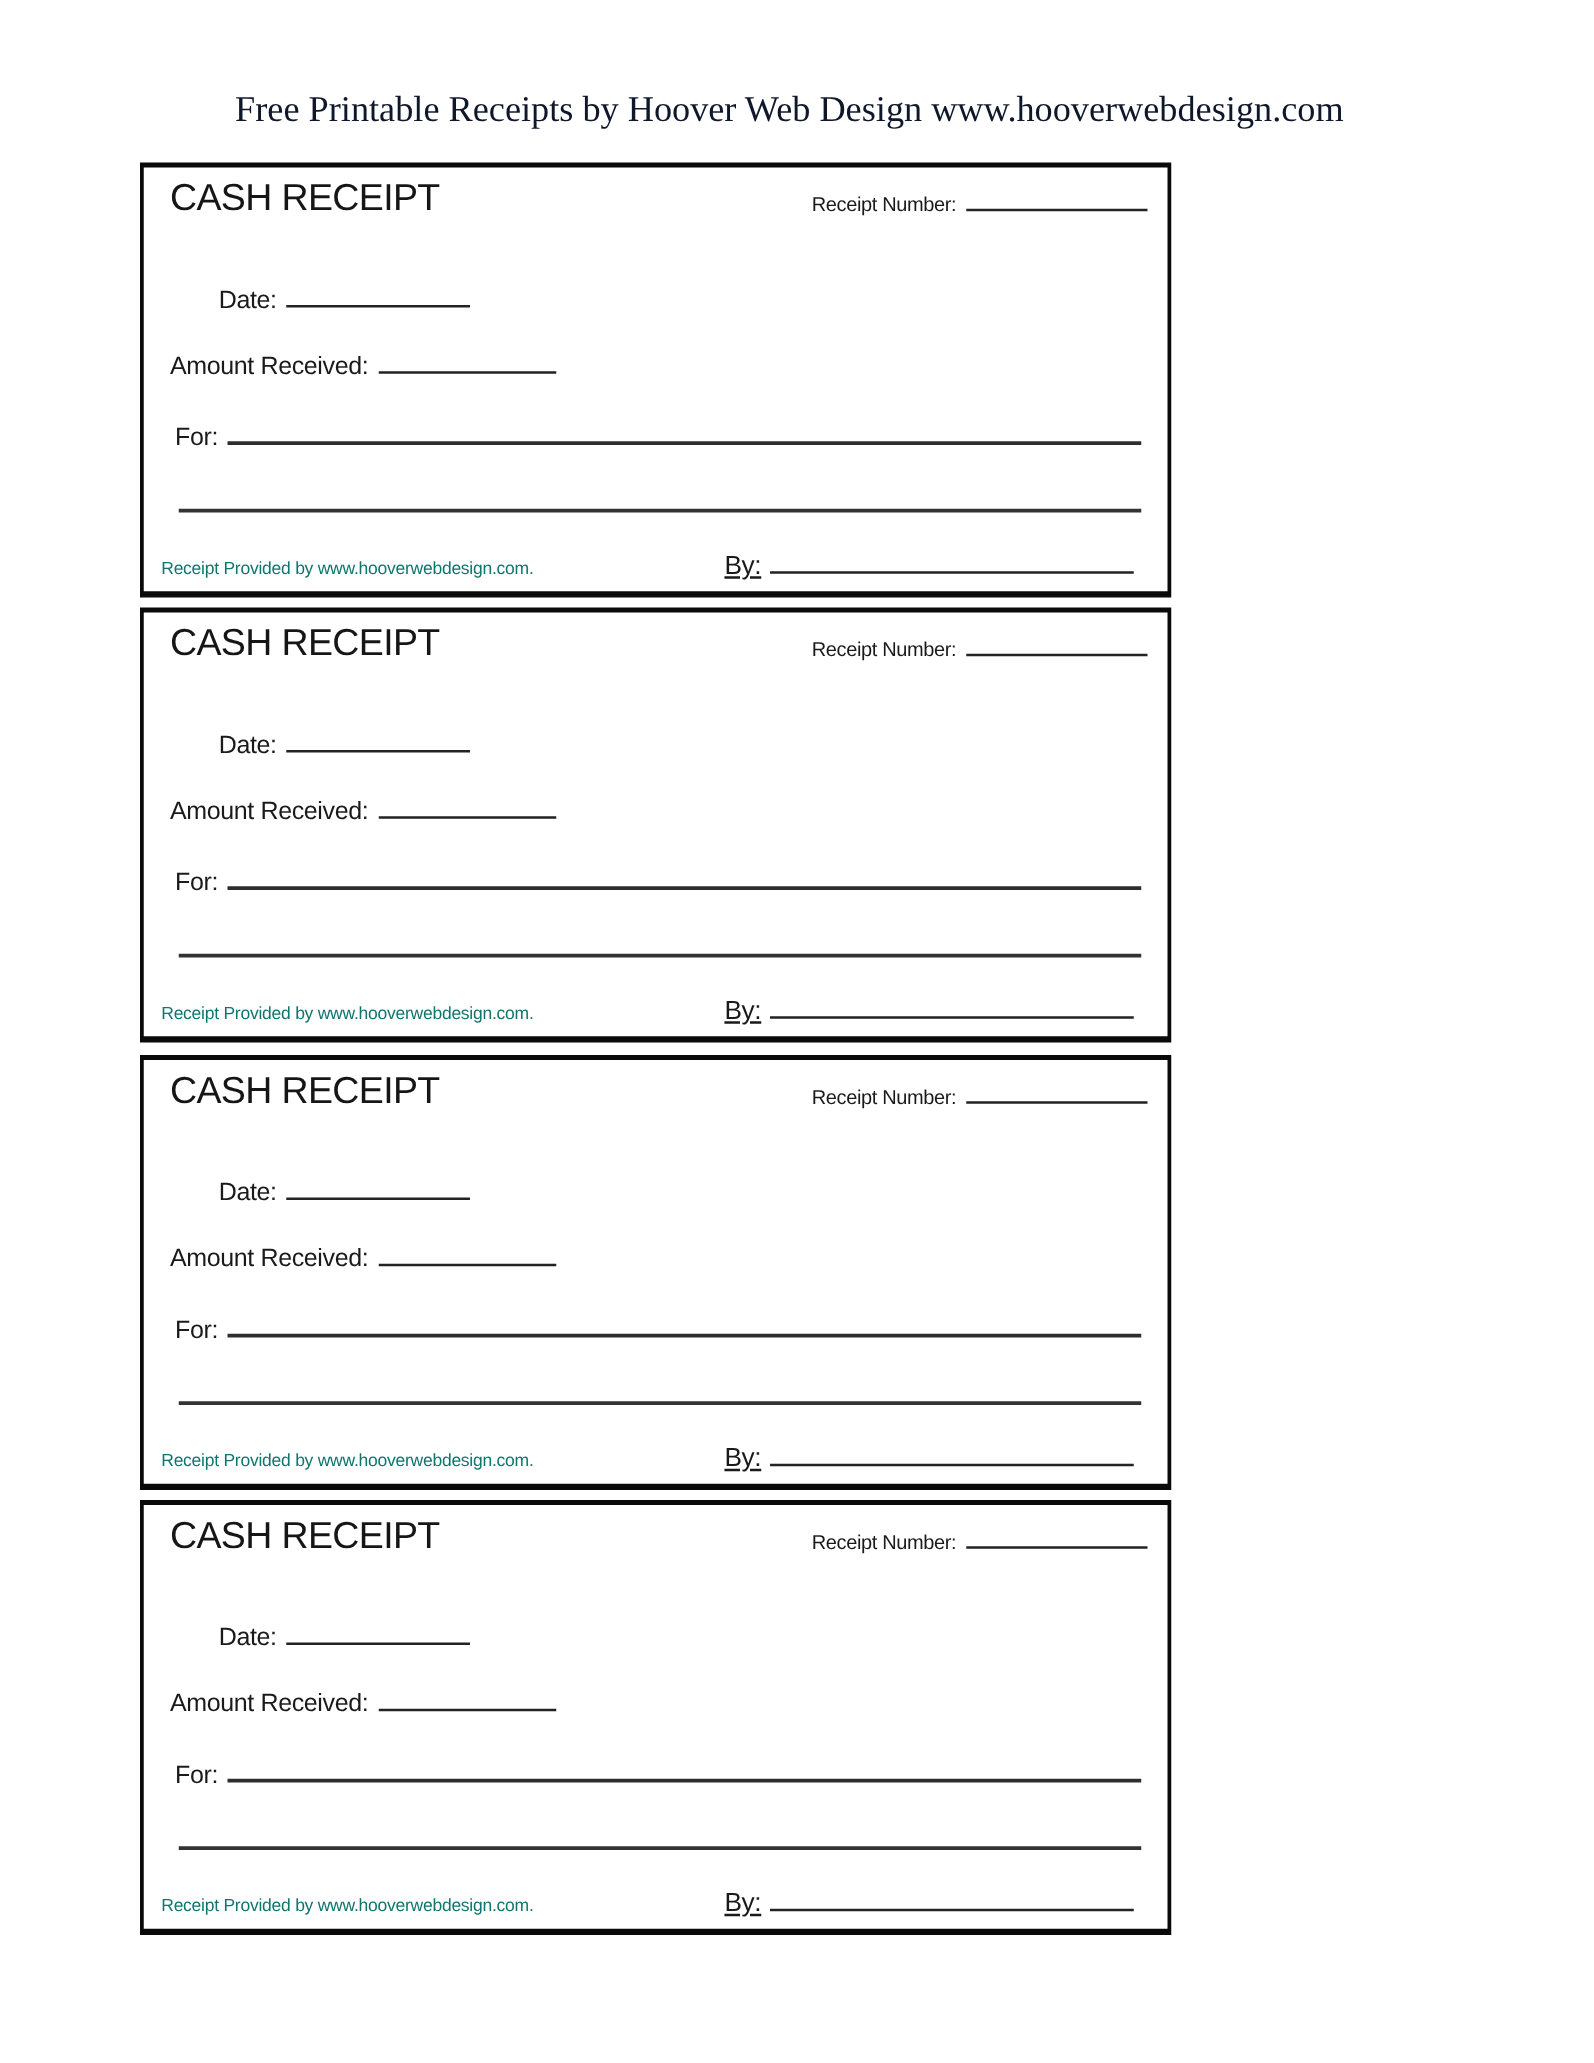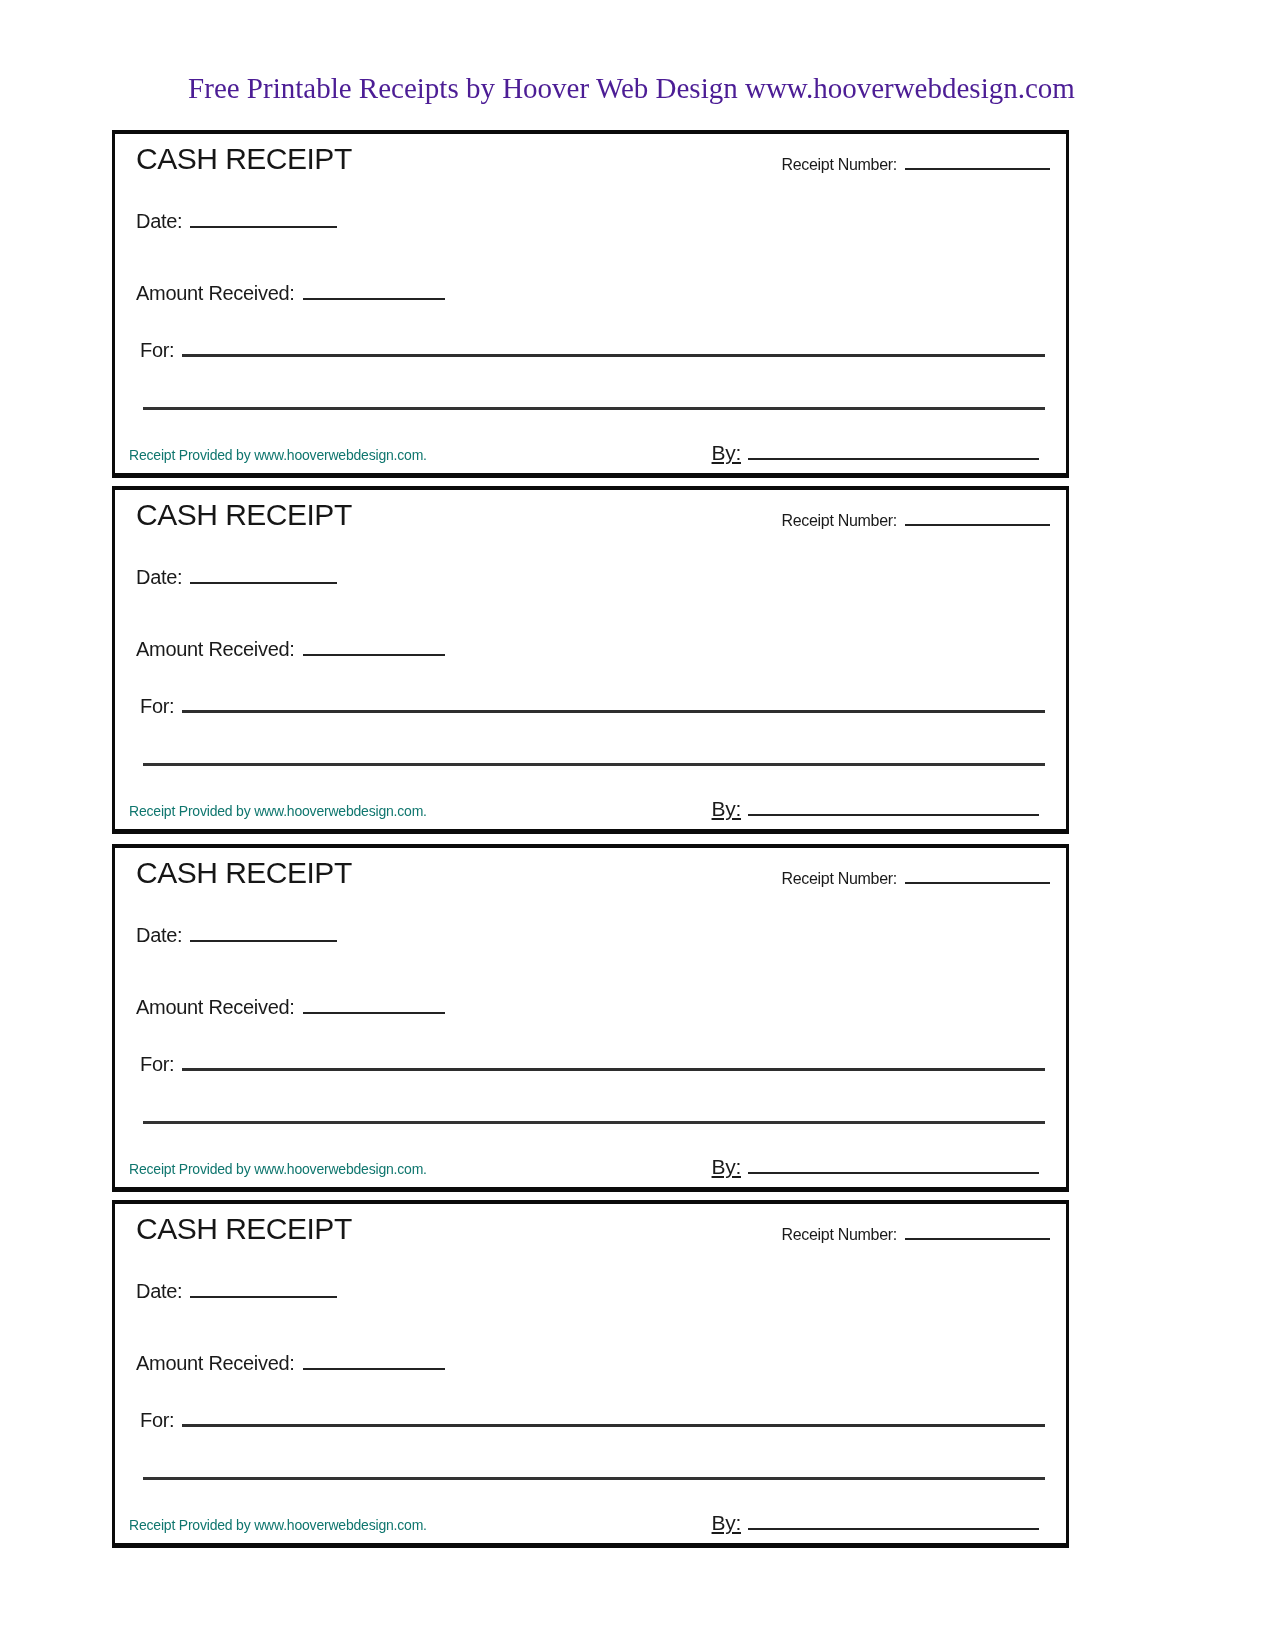--- a/index.html
+++ b/index.html
@@ -19,27 +19,27 @@
   }
   .page-header {
     position: absolute;
     left: 112px;
     width: 1039px;
     top: 70px;
     text-align: center;
     font-family: "Liberation Serif", serif;
     font-size: 29px;
     line-height: 1.25;
-    color: #4c1d95;
+    color: #0f172a;
     white-space: nowrap;
   }
   .receipt {
     position: absolute;
     left: 112px;
-    width: 957px;
+    width: 825px;
     height: 348px;
     box-sizing: border-box;
     border: 3px solid #0a0a0a;
     border-top-width: 4px;
     border-bottom-width: 5px;
     background: #ffffff;
   }
   .receipt.p1 { top: 130px; }
   .receipt.p2 { top: 486px; }
   .receipt.p3 { top: 844px; }
@@ -71,21 +71,21 @@
   .field-row {
     position: absolute;
     left: 21px;
     display: flex;
     align-items: baseline;
     gap: 8px;
     font-size: 20px;
     letter-spacing: -0.3px;
     white-space: nowrap;
   }
-  .row-date   { top: 76px; }
+  .row-date   { top: 95px; margin-left: 39px; }
   .row-amount { top: 148px; }
   .row-for {
     position: absolute;
     left: 25px;
     right: 21px;
     top: 205px;
     display: flex;
     align-items: baseline;
     gap: 8px;
     font-size: 20px;

